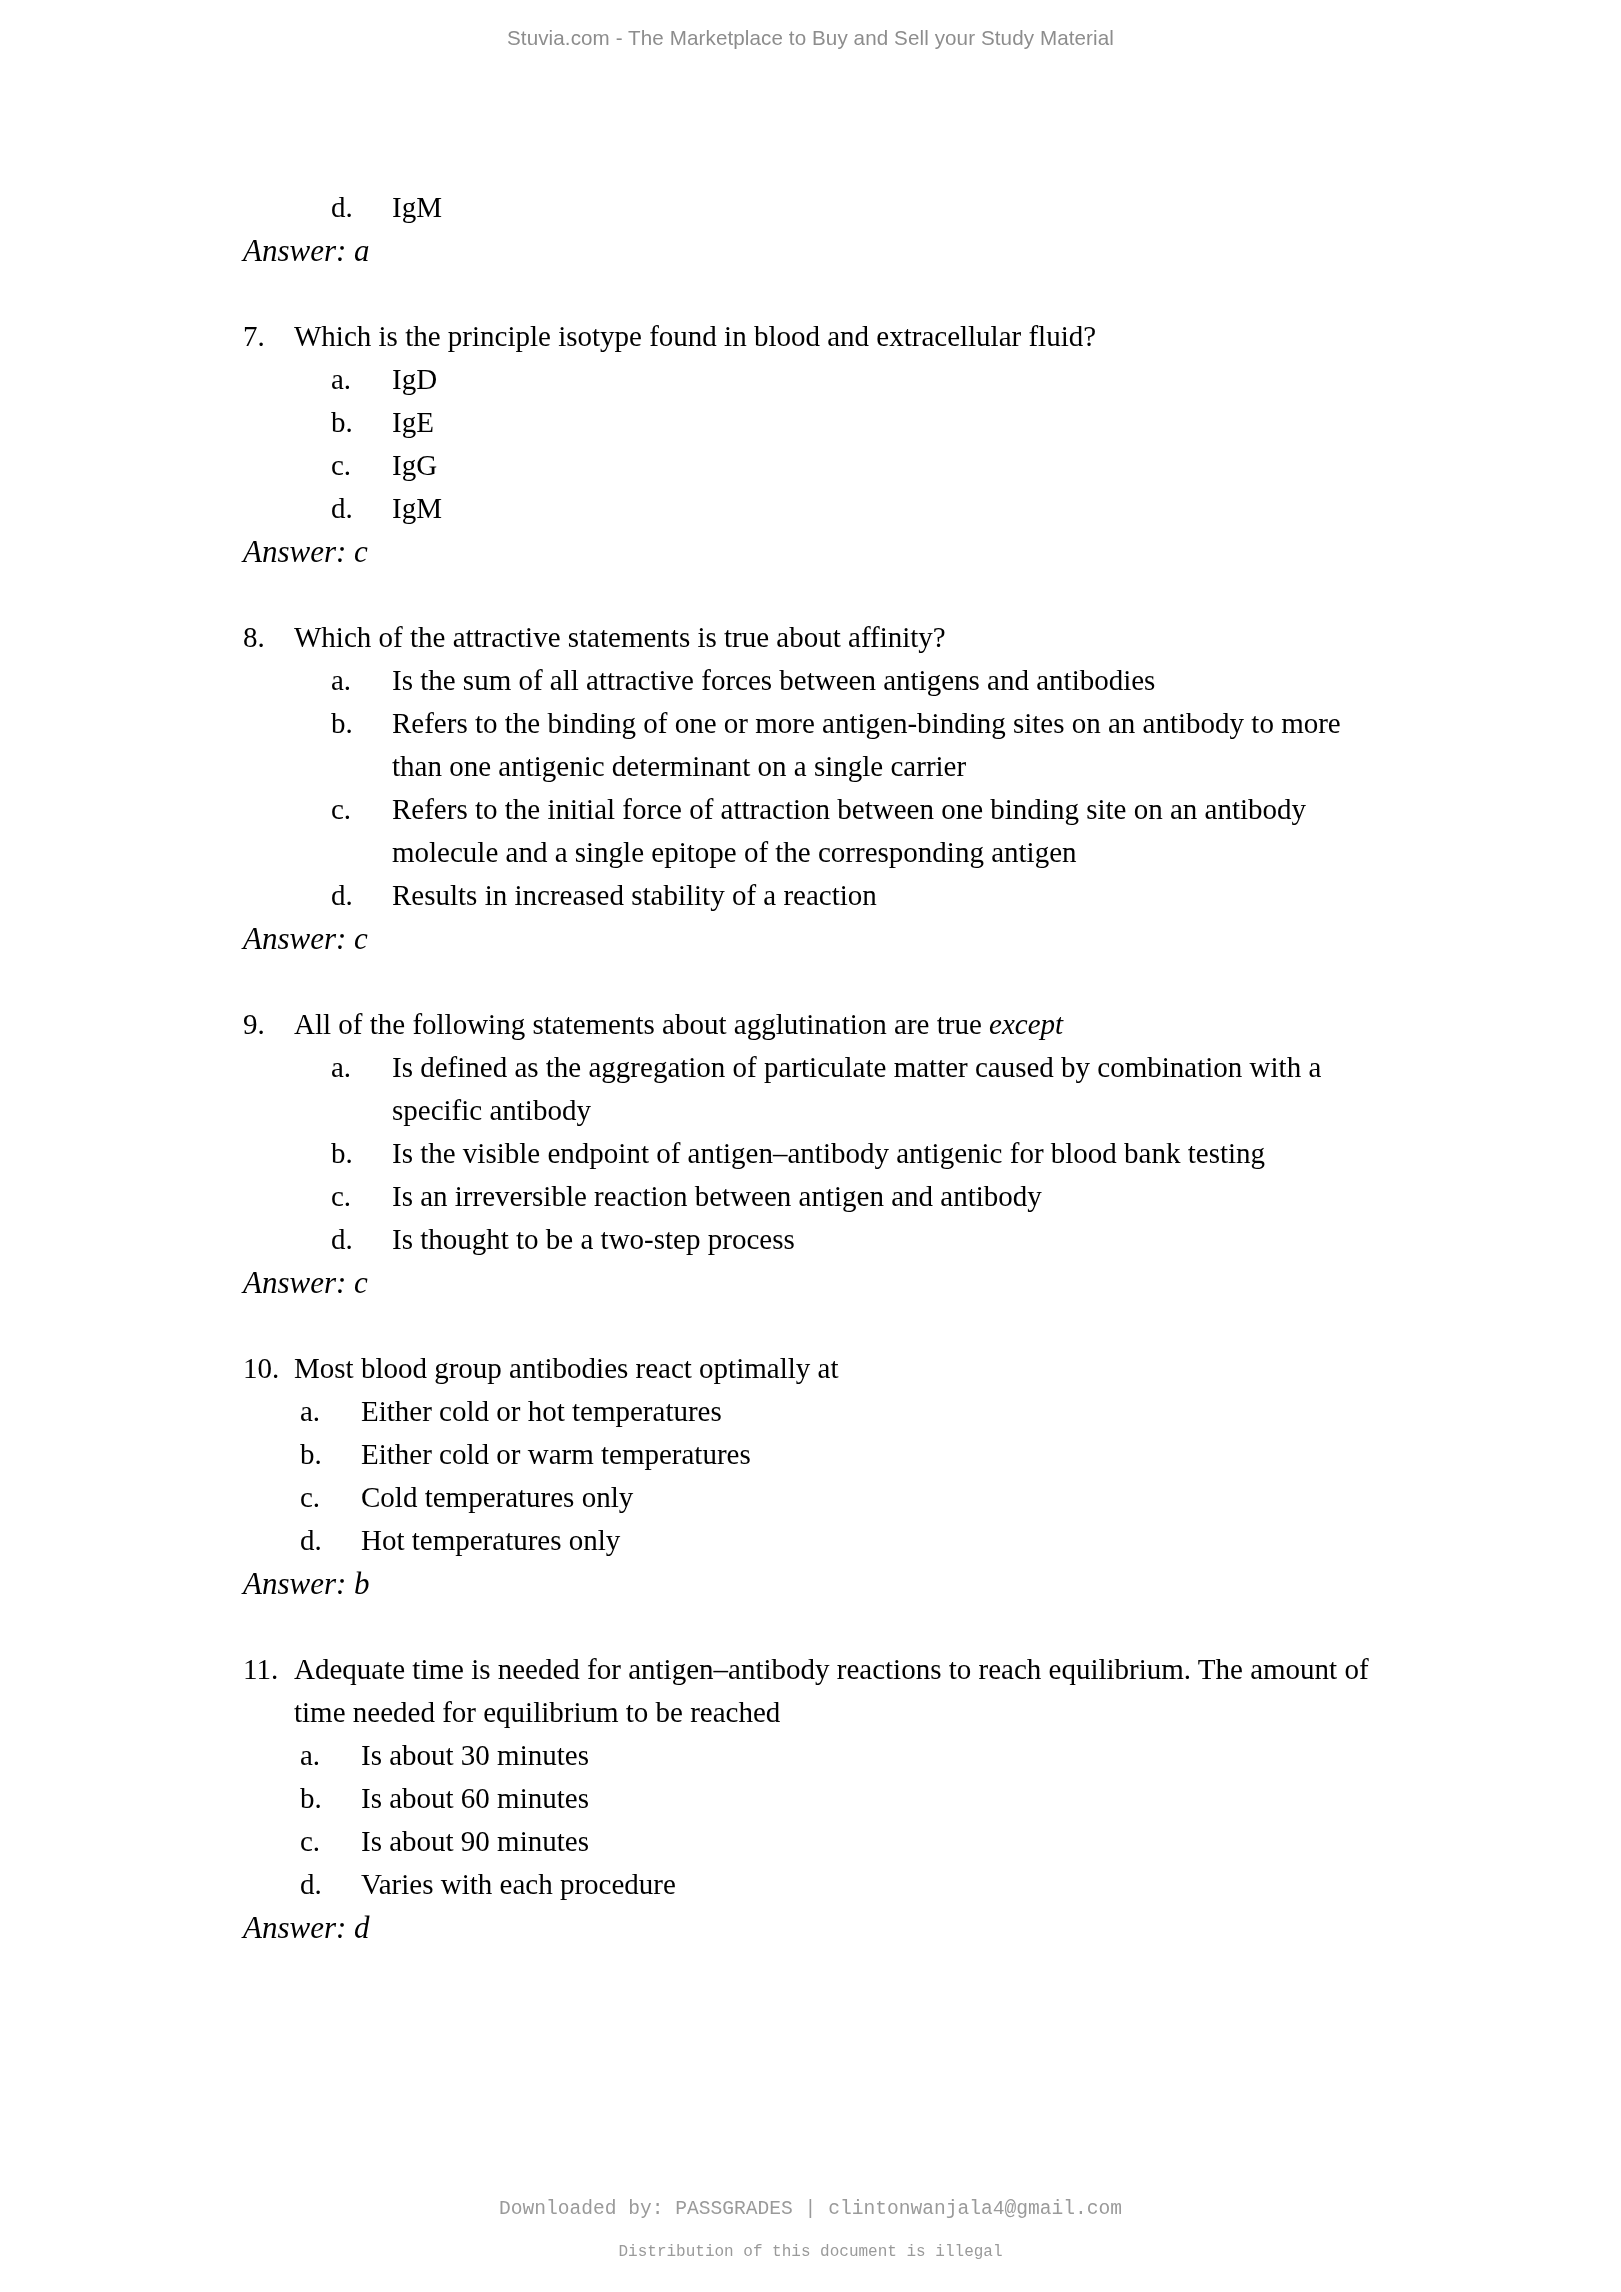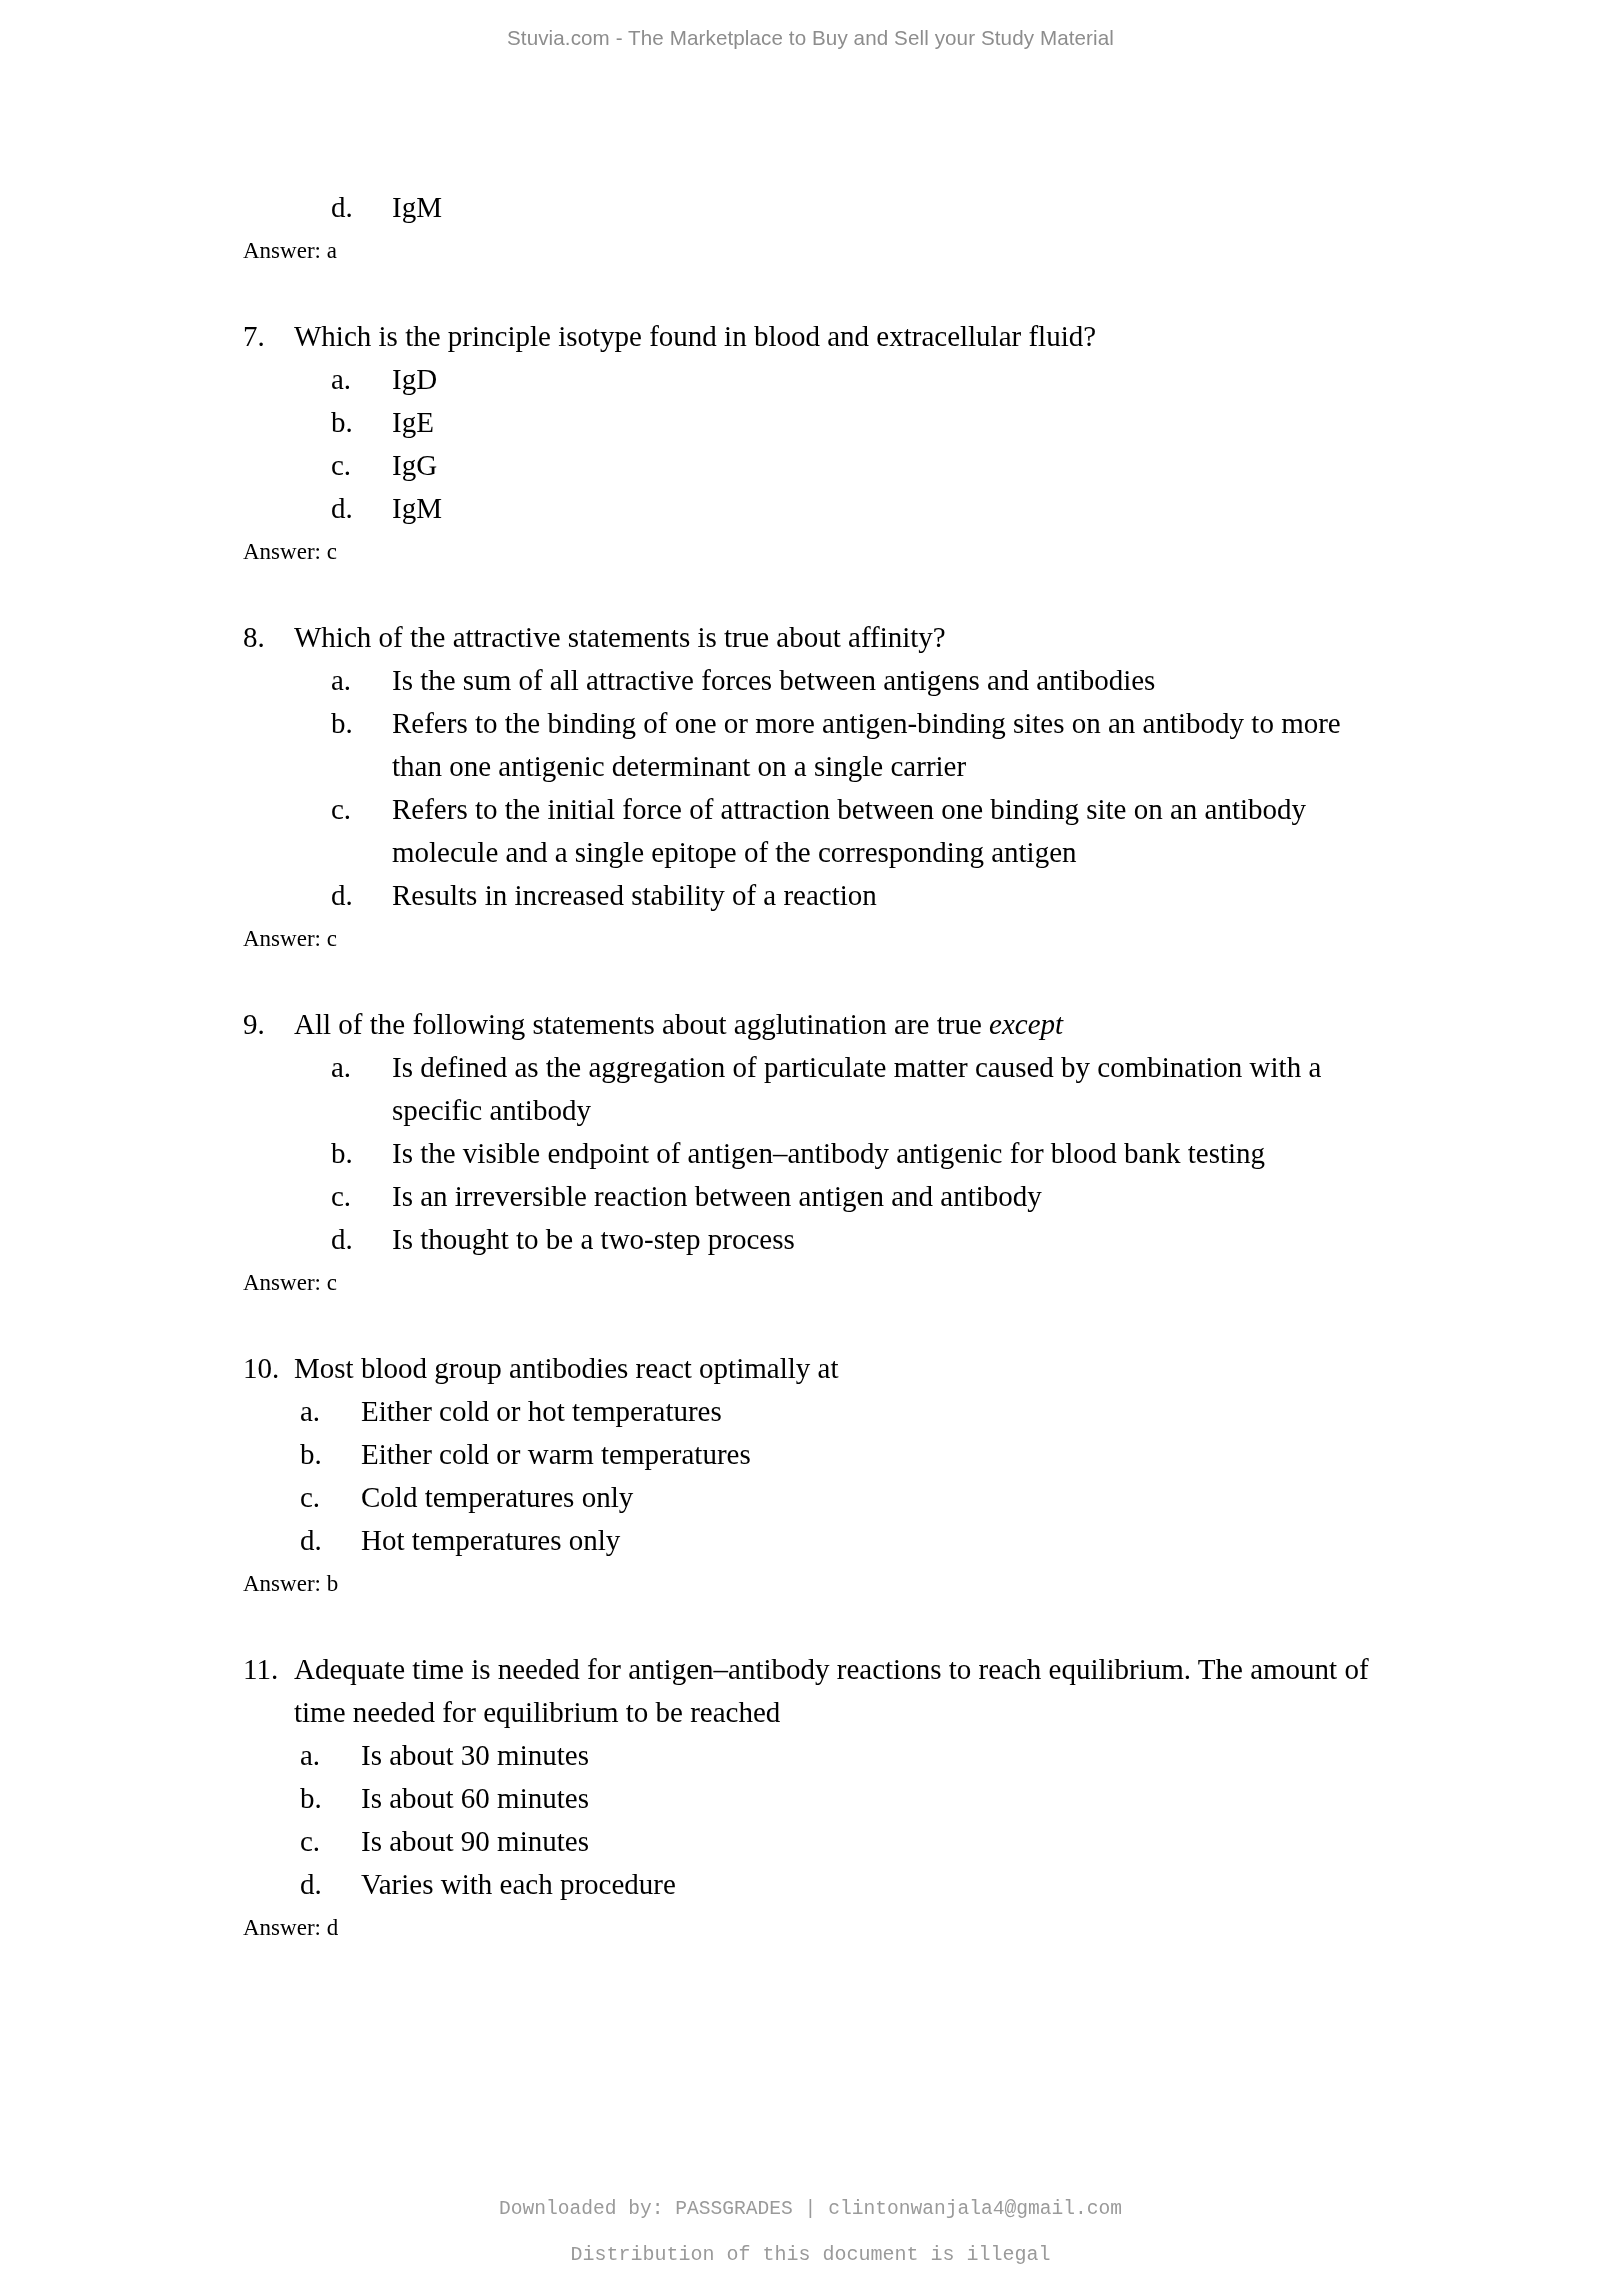--- a/index.html
+++ b/index.html
@@ -87,45 +87,46 @@
   
   .options.deep {
     margin-left: 88px;
   }
   
   .options.shallow {
     margin-left: 57px;
   }
 
   .answer {
-    font-size: 23px;
+    font-size: 31px;
     line-height: 43px;
     margin: 0;
     padding-left: 0;
+    font-style: italic;
   }
 
   
   .orphan .options.deep { margin-left: 88px; }
 
   
   .footer {
     position: absolute;
     left: 0;
     width: 100%;
     text-align: center;
     font-family: Liberation Mono, monospace;
     color: #9a9a9a;
   }
   .footer-line1 {
     top: 2198px;
     font-size: 19.6px;
   }
   .footer-line2 {
     top: 2243px;
-    font-size: 20px;
+    font-size: 16px;
   }
 </style>
 </head>
 <body>
 
 <div class="page">
 
   <div class="site-header">Stuvia.com - The Marketplace to Buy and Sell your Study Material</div>
 
   <div class="content">

